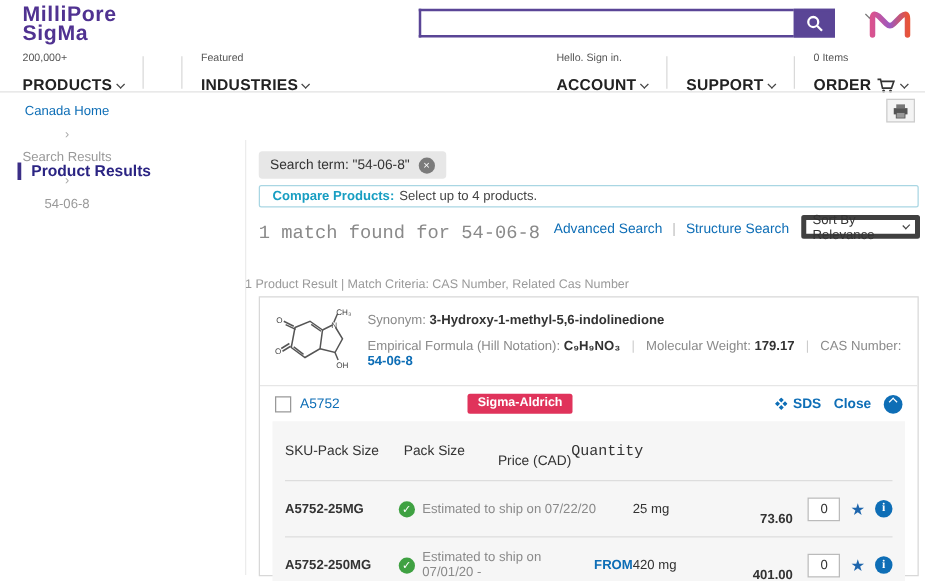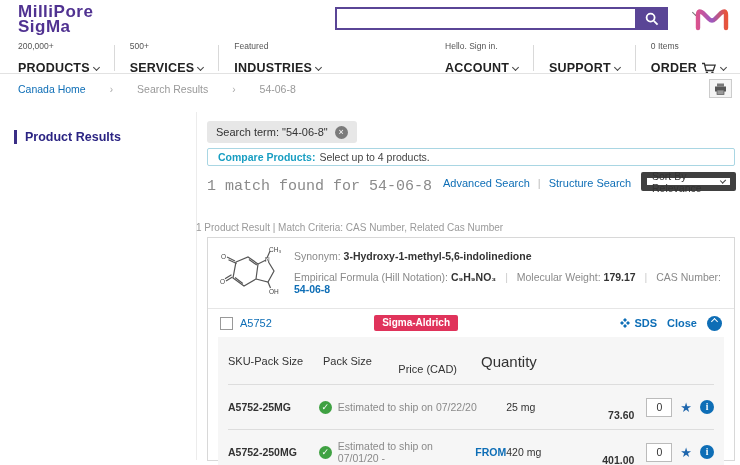--- a/index.html
+++ b/index.html
@@ -24,21 +24,21 @@
   .topnav { top:41px; display:flex; align-items:center; }
   .topnav.left { left:18px; }
   .topnav.right { right:14px; }
   .navitem { display:flex; flex-direction:column; cursor:pointer; }
   .navitem .sup { font-size:8.5px; color:#555; margin-bottom:10px; }
   .navitem .lbl { font-size:12.5px; font-weight:700; color:#222; display:flex; align-items:center; letter-spacing:.2px; }
   .vsep { width:1px; height:26px; background:#d9d9d9; margin:0 15px; }
   .hdr-rule { left:0; top:73px; width:740px; height:1px; background:#e2e2e2; }
 
   
-  .crumbs { left:18px; top:83px; font-size:10.5px; color:#999; display:flex; gap:24px; align-items:center; }
+  .crumbs { left:18px; top:83px; font-size:10.5px; color:#999; display:flex; gap:7px; align-items:center;flex-direction:column; }
   .crumbs a { color:#0e6eb6; text-decoration:none; cursor:pointer; }
   .crumb-sep { color:#aaa; font-size:10px; }
   .printbtn { right:8px; top:79px; width:23px; height:19px; border:1px solid #ccc; background:#f4f4f4; display:flex; align-items:center; justify-content:center; cursor:pointer; }
 
   .vdivider { left:196px; top:112px; width:1px; height:348px; background:#ececec; }
 
   
   .rail-title { left:14px; top:130px; display:flex; align-items:center; gap:8px; }
   .rail-bar { width:3px; height:14px; background:#3b2e86; }
   .rail-txt { font-size:12.5px; font-weight:700; color:#2b2483; }
@@ -46,21 +46,21 @@
   
   .chip { left:207px; top:121px; height:22px; background:#e7e7e7; border-radius:3px; display:flex; align-items:center; gap:7px; padding:0 9px; font-size:11px; color:#333; }
   .chip-x { width:13px; height:13px; border-radius:50%; background:#7b7b7b; color:#fff; font-size:9px; line-height:13px; text-align:center; cursor:pointer; }
   .comparebar { left:207px; top:148px; width:528px; height:18px; border:1px solid #a9d6e3; border-radius:2px; background:#fff; display:flex; align-items:center; padding:0 10px; gap:4px; }
   .comparebar .cl { color:#189ec2; font-weight:700; font-size:10.5px; cursor:pointer; }
   .comparebar .ct { color:#444; font-size:10.5px; }
   .meta-match { left:207px; top:178px; font-size:15px; color:#8a8a8a;font-family:Liberation Mono, monospace; }
   .meta-links { left:443px; top:177px; font-size:11px; display:flex; gap:8px; }
   .meta-links a { color:#0e6eb6; text-decoration:none; font-weight:400; cursor:pointer; }
   .meta-links .pipe { color:#bbb; }
-  .sortbox { left:641px; top:172px; width:95px; height:19px; border:6px solid #404040; border-radius:2px; background:#fff; display:flex; align-items:center; justify-content:space-between; padding:0 5px; font-size:10.5px; cursor:pointer; }
+  .sortbox { left:641px; top:172px; width:95px; height:19px; border:4px solid #404040; border-radius:2px; background:#fff; display:flex; align-items:center; justify-content:space-between; padding:0 5px; font-size:10.5px; cursor:pointer; }
 
   
   .ptitle { left:207px; top:202px; font-size:15px; font-weight:700; color:#2f2f2f; }
   .psub { left:196px; top:222px; font-size:10px; color:#9a9a9a; }
 
   .card { left:207px; top:237px; width:528px; height:224px; border:1px solid #d8d8d8; background:#fff; }
   .info-row { display:flex; padding:8px 12px 4px 10px; }
   .struct { width:64px; height:52px; flex:0 0 64px; }
   .info-txt { margin-left:12px; padding-top:4px; font-size:10.5px; color:#8a8a8a; }
   .info-line { margin-bottom:9px; }
@@ -82,21 +82,21 @@
   .trow { display:flex; align-items:center; }
   .thead { padding:10px 0 9px; border-bottom:1px solid #ddd; color:#333; }
   .tdata { padding:8px 0; border-bottom:1px solid #ddd; }
   .c-sku { width:95px; font-weight:700; color:#333; font-size:10.5px; }
   .c-avail { width:196px; display:flex; align-items:center; gap:6px; color:#8a8a8a; font-size:10.5px; }
   .c-pack { width:66px; color:#333; font-size:10.5px; }
   .c-price { width:68px; text-align:right; color:#333; font-size:10.5px;margin-top:16px; }
   .c-qty { margin-left:12px; display:flex; align-items:center; gap:8px; }
   .thead .c-avail, .thead .c-sku { font-weight:400; color:#333; font-size:11px; }
   .thead .c-price, .thead .c-pack { font-weight:400; font-size:11px; }
-  .thead .c-qtyh { margin-left:24px; font-size:15px; }
+  .thead .c-qtyh { margin-left:0; font-size:12px;font-family:Liberation Mono, monospace; }
   .chkcircle { width:13px; height:13px; border-radius:50%; background:#3fa142; color:#fff; font-size:9px; line-height:13px; text-align:center; flex:0 0 13px; }
   .fromlink { color:#0e6eb6; font-weight:700; margin-left:4px; cursor:pointer; text-decoration:none; }
   .qtyin { width:26px; height:19px; border:1px solid #bbb; text-align:center; font-size:10.5px; color:#333; }
   .star { color:#1e66ad; font-size:13px; cursor:pointer; line-height:13px; }
   .info-i { width:14px; height:14px; border-radius:50%; background:#0e6eb6; color:#fff; font-size:9.5px; font-weight:700; line-height:14px; text-align:center; font-family:"Liberation Serif", serif; cursor:pointer; }
 
   .btn-row { display:flex; align-items:center; justify-content:space-between; padding:13px 0 0; }
   .bulkbtn { background:#fff; border:1px solid #8fc2dd; border-radius:3px; color:#0e6eb6; font-weight:700; font-size:11px; padding:7px 15px; cursor:pointer; }
   .cartbtn { background:#4c3b97; border:1px solid #4c3b97; border-radius:2px; color:#fff; font-weight:700; font-size:11px; letter-spacing:.3px; padding:8px 15px; cursor:pointer; }
 </style>
@@ -136,27 +136,20 @@
 
   <div class="abs topnav left">
     <div class="navitem">
       <span class="sup">200,000+</span>
       <span class="lbl">
           <span>PRODUCTS</span>
           <span class="chev"></span>
         </span>
     </div>
     <div class="vsep"></div>
-    <div class="navitem">
-      <span class="sup">500+</span>
-      <span class="lbl">
-          <span>SERVICES</span>
-          <span class="chev"></span>
-        </span>
-    </div>
     <div class="vsep"></div>
     <div class="navitem">
       <span class="sup">Featured</span>
       <span class="lbl">
           <span>INDUSTRIES</span>
           <span class="chev"></span>
         </span>
     </div>
   </div>
 

